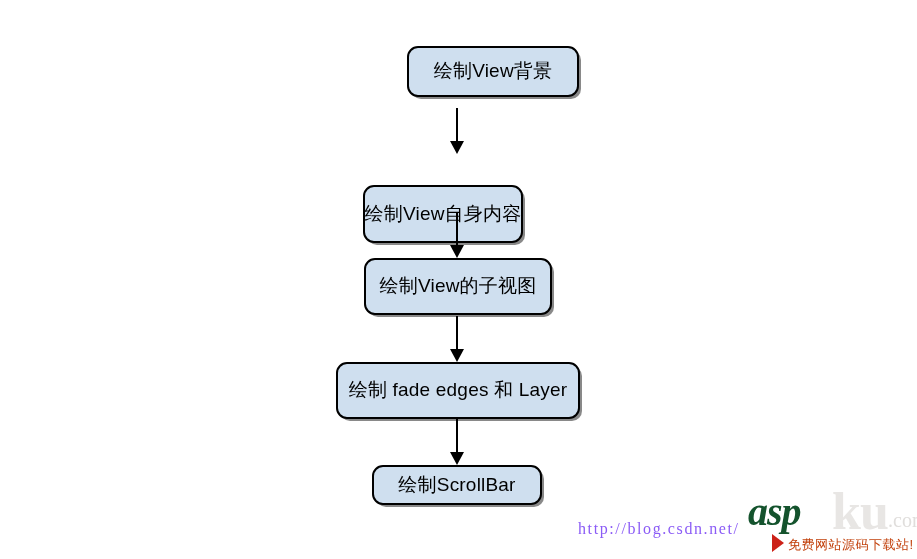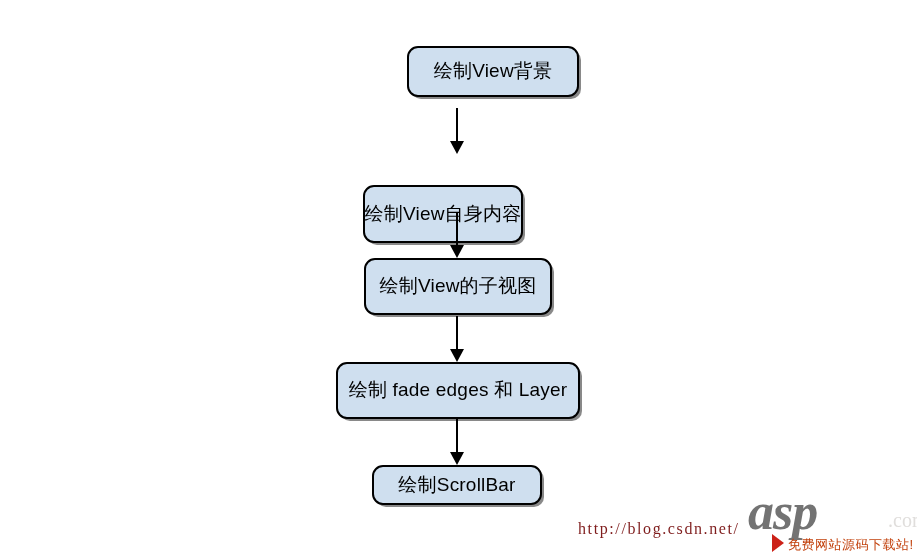--- a/index.html
+++ b/index.html
@@ -65,41 +65,41 @@
   }
 
   
   #csdn-url {
     position: absolute;
     left: 578px;
     top: 520px;
     font-family: "Liberation Serif", "DejaVu Serif", serif;
     font-size: 16px;
     letter-spacing: 1.6px;
-    color: #7f1d1d;
+    color: #8b5cf6;
     white-space: nowrap;
   }
 
   #aspku {
     position: absolute;
     left: 748px;
     top: 484px;
     width: 169px;
     height: 75px;
   }
   #aspku .asp {
     position: absolute;
     left: 0;
     top: 2px;
     font-family: "Liberation Serif", "DejaVu Serif", serif;
     font-weight: bold;
     font-style: italic;
-    font-size: 52px;
+    font-size: 40px;
     line-height: 52px;
-    color: #737373;
+    color: #14532d;
     letter-spacing: -1px;
   }
   #aspku .ku {
     position: absolute;
     left: 84px;
     top: 2px;
     font-family: "Liberation Serif", "DejaVu Serif", serif;
     font-weight: bold;
     font-size: 52px;
     line-height: 52px;
@@ -168,18 +168,19 @@
     <div class="stem" style="height:34px;"></div>
     <div class="head" style="top:33px;"></div>
   </div>
 
   <div class="node" id="node-5" style="left:372px; top:465px; width:170px; height:40px;">绘制ScrollBar</div>
 
   <div id="csdn-url">http://blog.csdn.net/</div>
 
   <div id="aspku">
     <span class="asp">asp</span>
+    <span class="ku">ku</span>
     <span class="com">.com</span>
     <span class="flag"></span>
     <span class="tagline">免费网站源码下载站!</span>
   </div>
 
 </div>
 
 </body></html>

